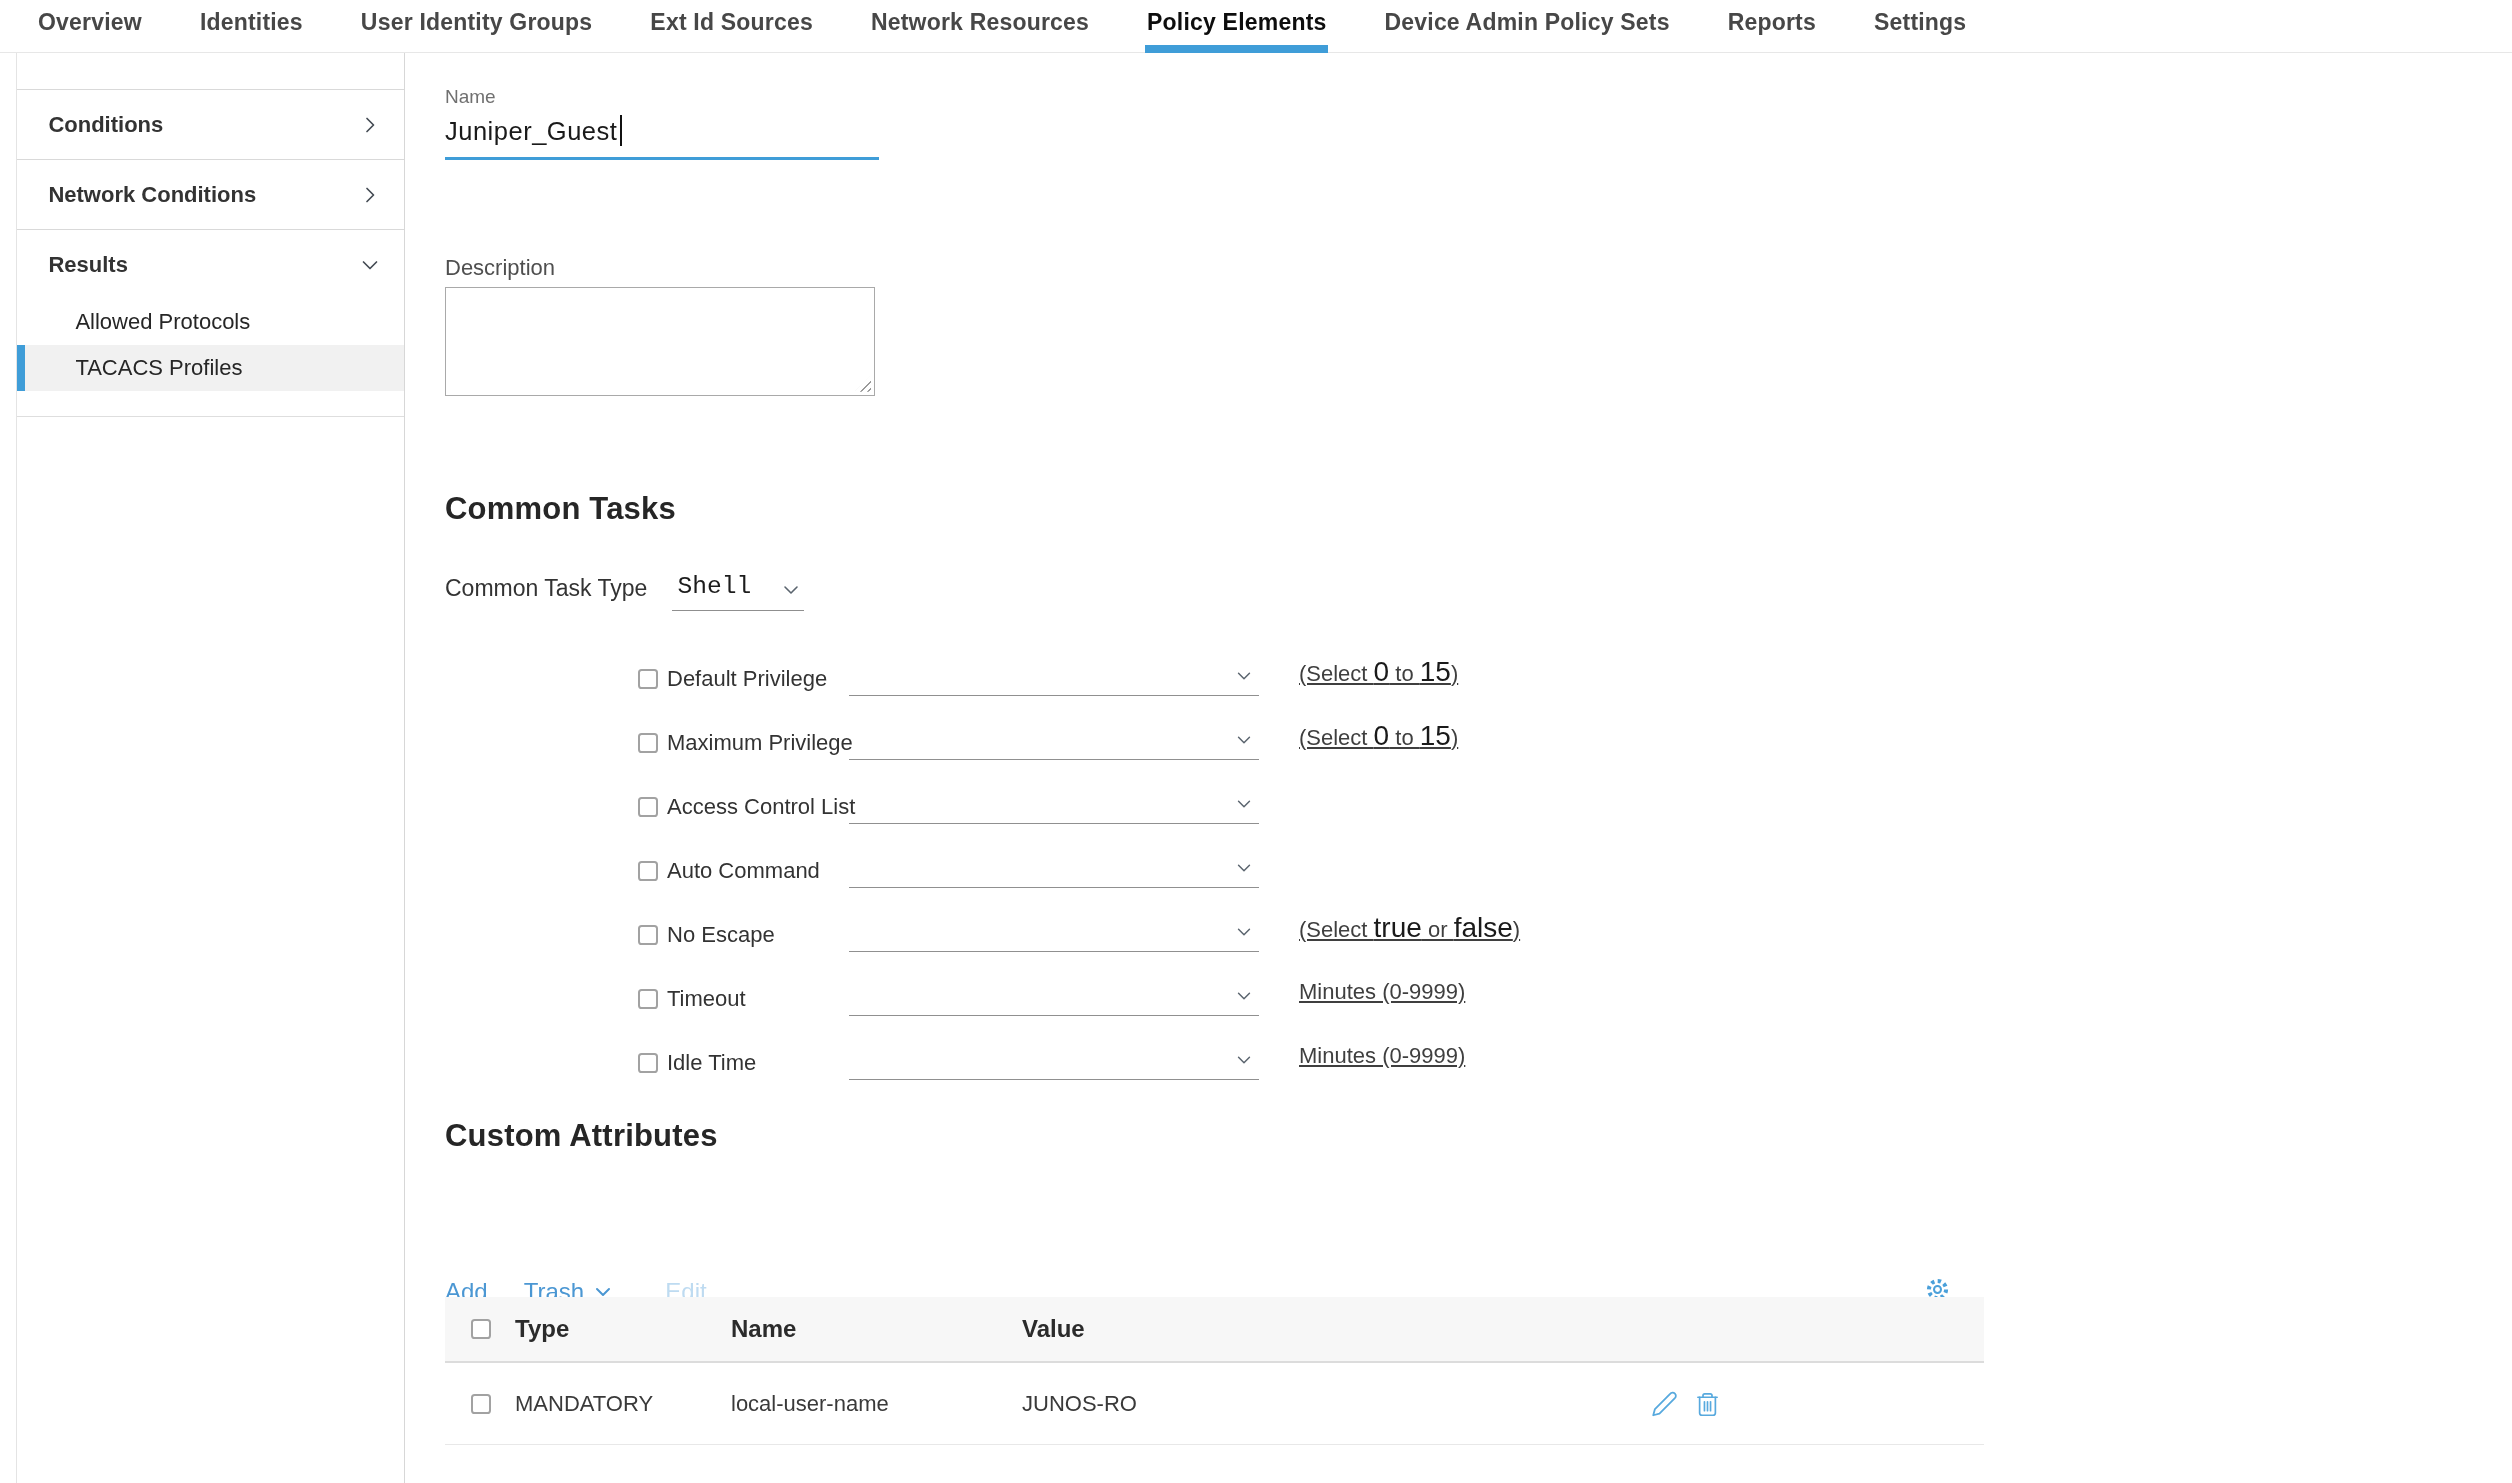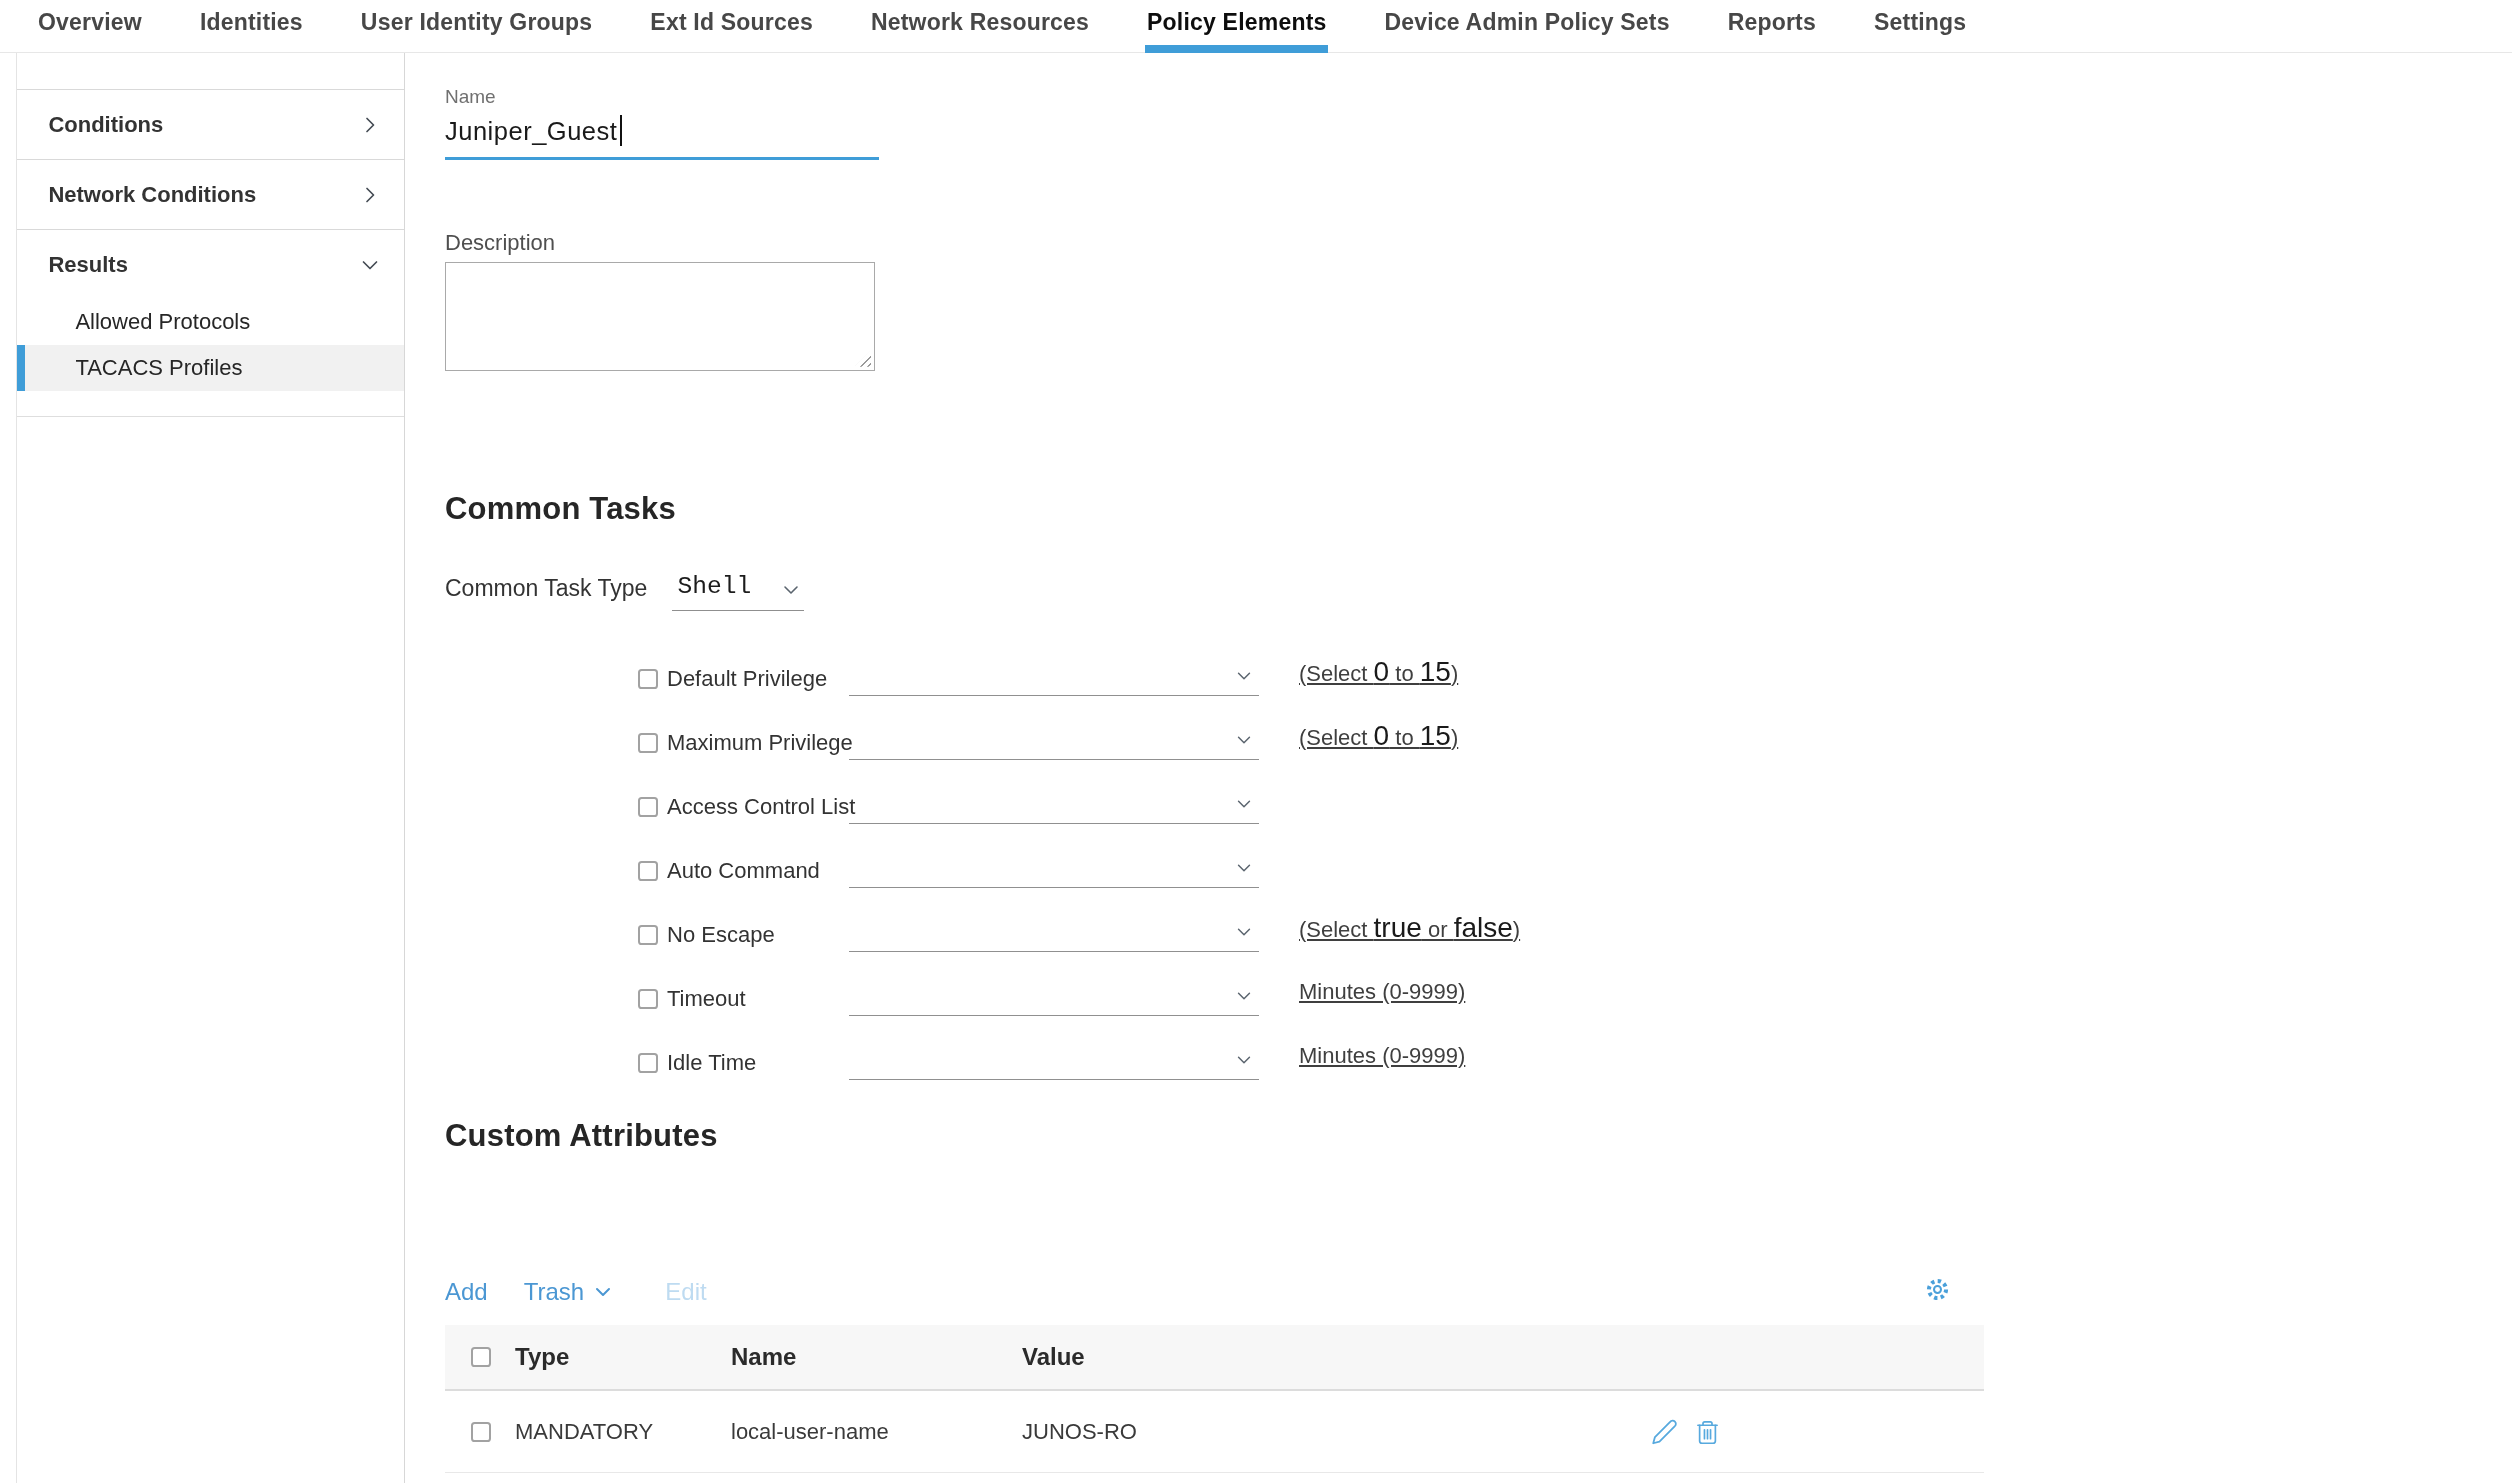--- a/index.html
+++ b/index.html
@@ -55,21 +55,21 @@
 
   .name-group { position:absolute; top:33px; left:0; width:434px; }
   .field-label { font-size:19px; color:#707070; }
   .name-input {
     margin-top:7.3px; padding-bottom:11px; border-bottom:3.6px solid #3f9dd8;
     font-size:25.5px; font-weight:500; color:#1a1a1a; letter-spacing:0.5px; cursor:text;
   }
   .caret { display:inline-block; width:2.3px; height:31px; background:#111; margin-left:2.7px; vertical-align:-6.4px; }
 
   .desc-group { position:absolute; top:177px; left:0; }
-  .desc-label { font-size:22px; color:#4f4f4f; }
+  .desc-label { font-size:22px; color:#4f4f4f;margin-top:25px; }
   .desc-box {
     margin-top:5.5px; width:430px; height:109px;
     border:1.8px solid #a9a9a9; background:#fff; position:relative; cursor:text;
   }
   .resize-handle {
     position:absolute; right:2.7px; bottom:2.7px; width:16.4px; height:16.4px;
     background:repeating-linear-gradient(135deg,#9a9a9a 0 1.4px,transparent 1.4px 5px);
     clip-path:polygon(100% 0,100% 100%,0 100%);
     cursor:nwse-resize;
   }
@@ -114,21 +114,21 @@
 
   .attr-toolbar {
     position:absolute; top:1219px; left:0; width:1539px; height:40px;
     display:flex; align-items:center;
   }
   .link { font-size:24px; color:#4b97d3; cursor:pointer; white-space:nowrap; }
   #trash-btn { margin-left:36px; display:flex; align-items:center; gap:8.2px; }
   #edit-btn { margin-left:51px; color:#bedbf1; }
   .gear-wrap { position:absolute; right:33px; top:3.6px; cursor:pointer; }
 
-  .attr-table { position:absolute; top:1272px; left:0; width:1539px; }
+  .attr-table { position:absolute; top:1244px; left:0; width:1539px; }
   .t-header {
     height:66px; background:#f7f7f7; border-bottom:2.7px solid #dcdcdc;
     position:relative; display:flex; align-items:center;
   }
   .t-row {
     height:82px; border-bottom:1.8px solid #e8e8e8;
     position:relative; display:flex; align-items:center;
   }
   .t-check { position:absolute; left:25.5px; }
   .th { position:absolute; font-size:24px; font-weight:700; color:#2b2b2b; }

